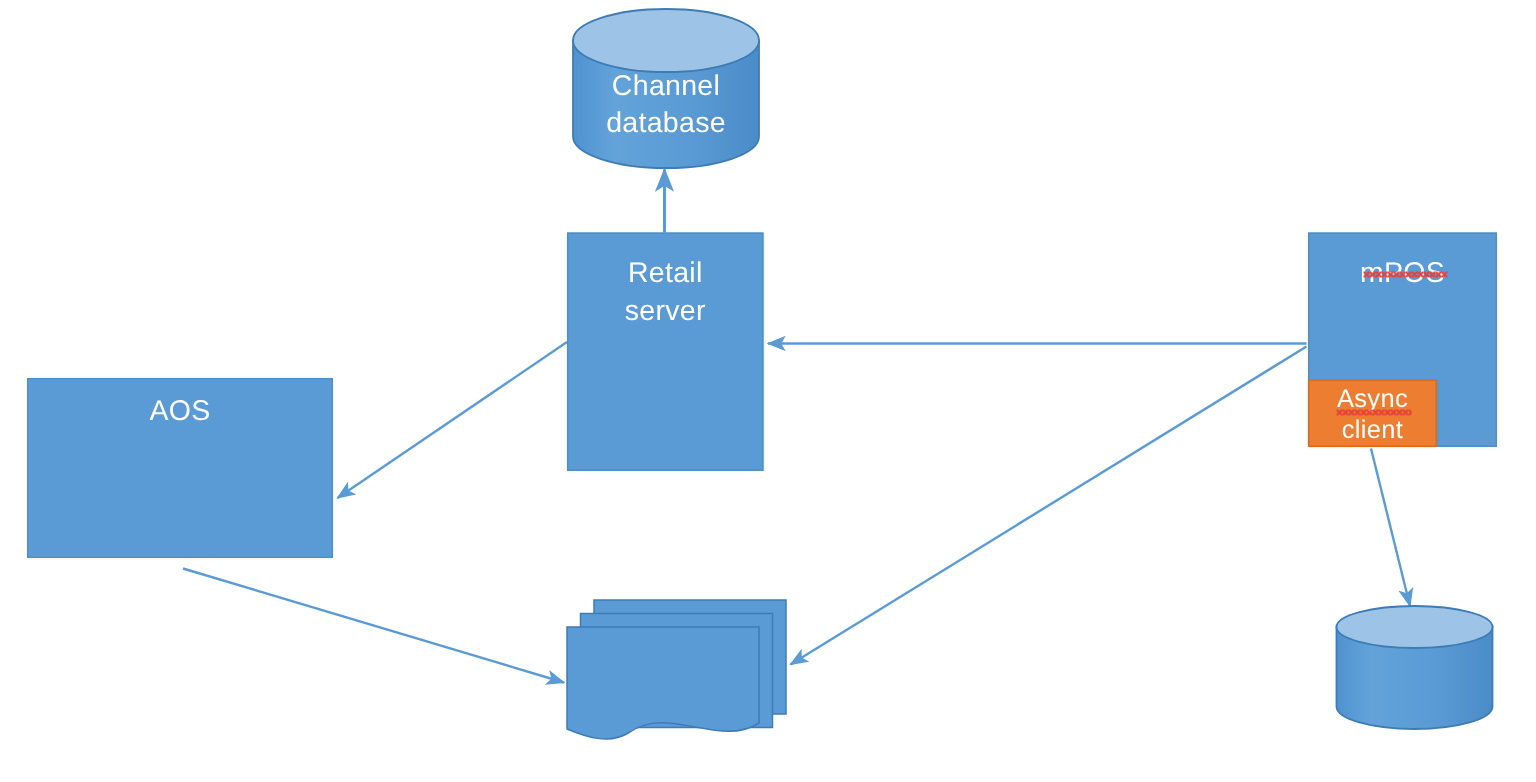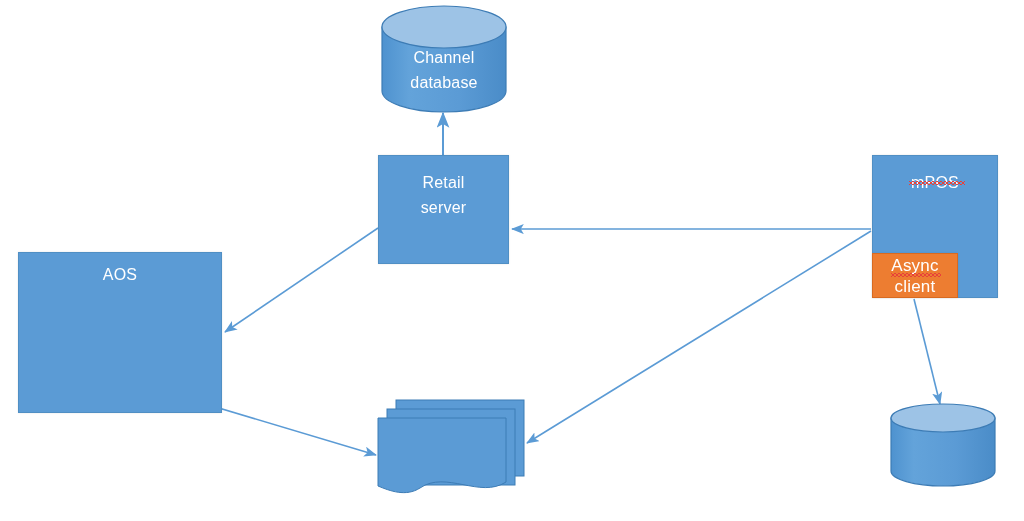--- a/index.html
+++ b/index.html
@@ -24,41 +24,41 @@
   .node {
     position: absolute;
     box-sizing: border-box;
   }
   .label {
     position: absolute;
     left: 0;
     width: 100%;
     text-align: center;
     color: #ffffff;
-    font-size: 16px;
+    font-size: 19px;
     line-height: 25px;
     letter-spacing: 0.2px;
     white-space: pre-line;
     pointer-events: none;
   }
   
   .rect {
     background: #5b9bd5;
     border: 1px solid #508fc4;
     box-shadow: 0 0 2px rgba(0,0,0,0.10);
   }
   .rect-orange {
     background: #ed7d31;
     border: 1px solid #d86a20;
   }
   
-  #aos-node { left: 18px; top: 252px; width: 204px; height: 161px; }
+  #aos-node { left: 18px; top: 252px; width: 204px; height: 120px; }
   #aos-node .label { top: 9px; }
   
-  #retail-server-node { left: 378px; top: 155px; width: 131px; height: 109px; }
+  #retail-server-node { left: 378px; top: 155px; width: 131px; height: 159px; }
   #retail-server-node .label { top: 14px; }
   
   #mpos-node { left: 872px; top: 155px; width: 126px; height: 143px; }
   #mpos-node .label { top: 14px; }
   
   #async-client-node { left: 872px; top: 253px; width: 86px; height: 45px; }
   #async-client-node .label { top: 1px; font-size: 17px; line-height: 21px; }
   
   .cyl { position: absolute; }
   .cyl svg { display: block; }

